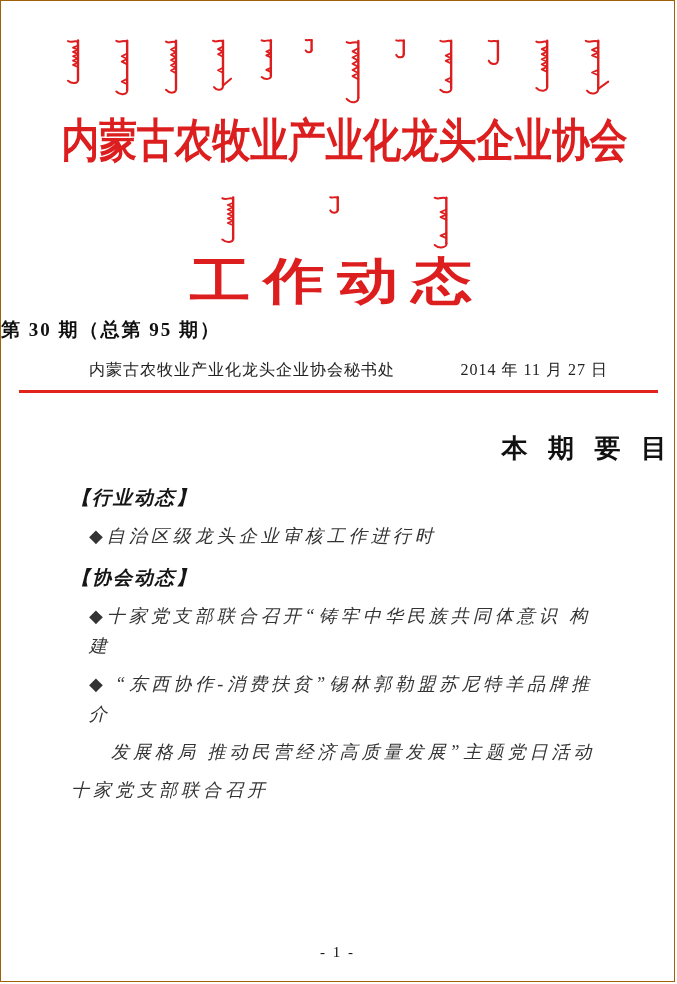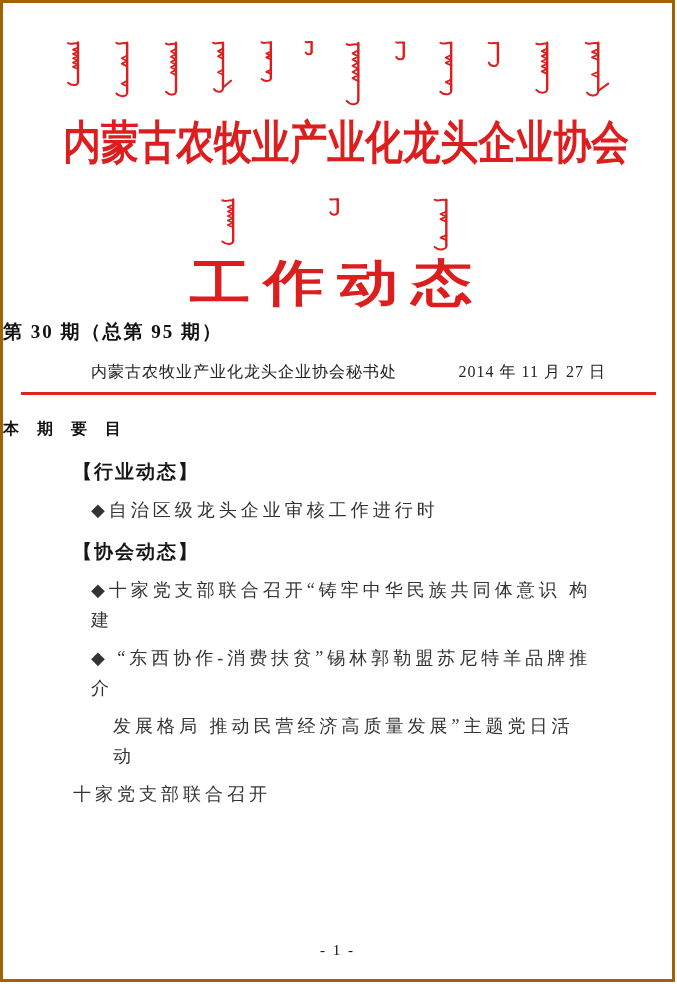--- a/index.html
+++ b/index.html
@@ -9,21 +9,21 @@
   }
   html,body{margin:0;padding:0;background:#ffffff;}
   body{
     width:677px;height:984px;
     font-family:"Liberation Serif","DejaVu Serif",serif;
     color:var(--ink);
   }
   .page{
     position:relative;
     width:675px;height:982px;
-    border:3px solid #a16207;
+    border:1px solid #a16207;
     box-sizing:border-box;
     background:#fff;
     overflow:hidden;
   }
   
   .mongol-row{
     display:flex;
     justify-content:center;
     align-items:flex-start;
   }
@@ -70,31 +70,32 @@
     letter-spacing:1px;
     color:#222;
   }
   .red-rule{
     border:none;
     border-top:3px solid #e0241c;
     margin:9px 16px 0 18px;
   }
   
   .toc-title{
-    margin-top:24px;
-    text-align:left;
-    font-weight:bold;
-    font-size:16px;
+    margin-top:38px;
+    text-align:right;
+    font-weight:bold;
+    font-size:26px;
     letter-spacing:7px;
     color:#111;
   }
   .toc{
     padding:0 78px 0 70px;
     margin-top:17px;
     font-size:18px;
+    font-style:italic;
   }
   .sec-head{
     margin-top:12px;
     font-weight:bold;
     font-size:19px;
     letter-spacing:2px;
     line-height:30px;
     color:#161616;
   }
   .line{

